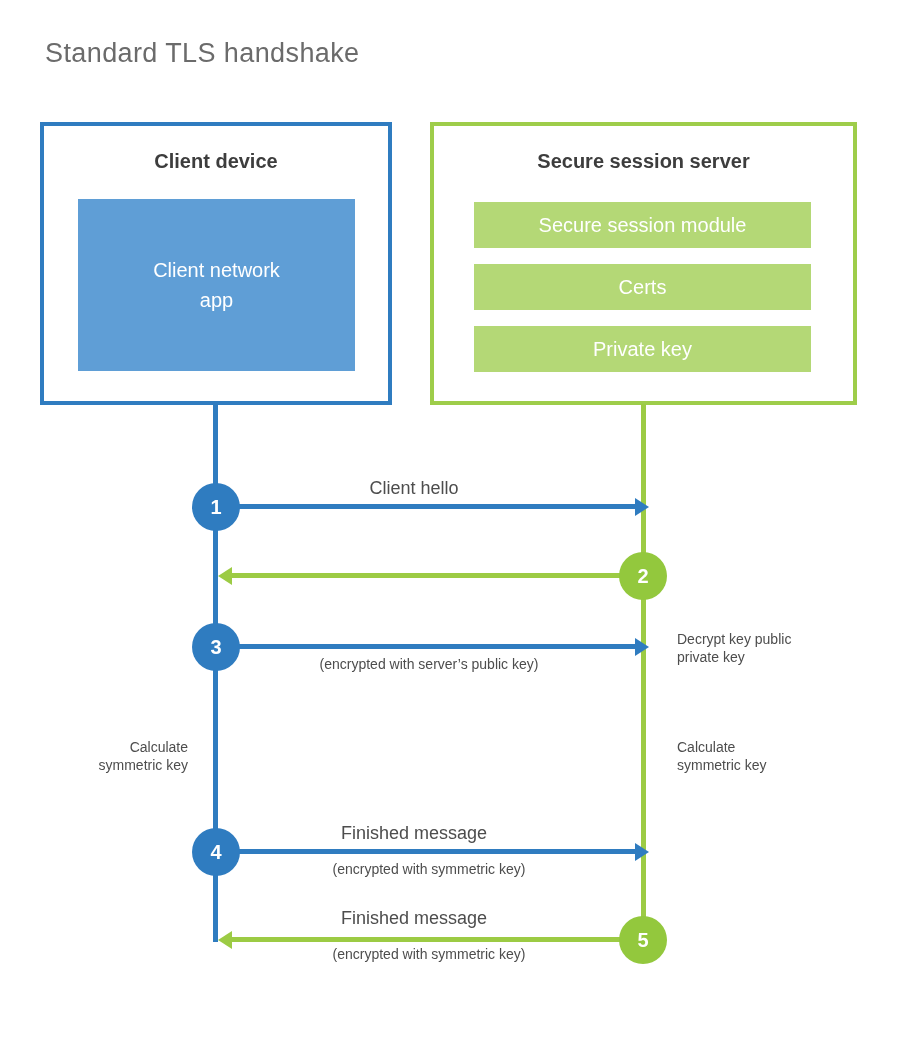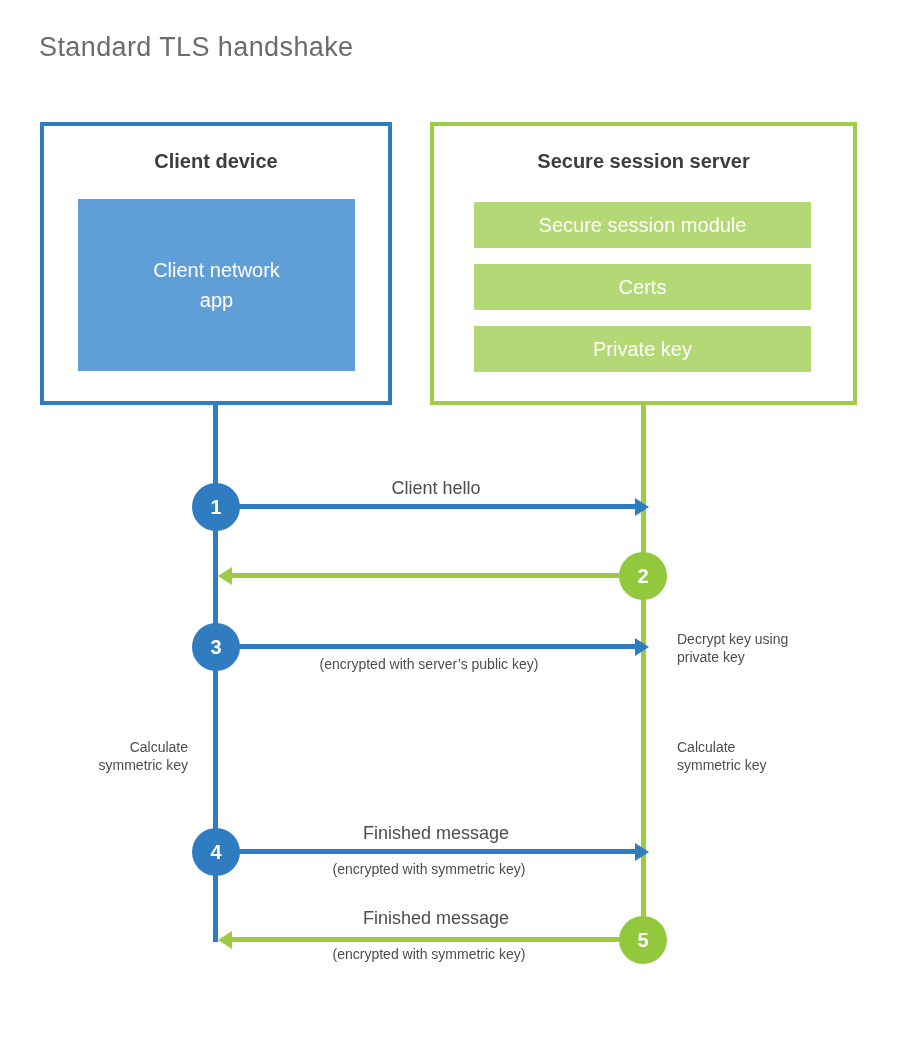--- a/index.html
+++ b/index.html
@@ -1,21 +1,21 @@
 <!DOCTYPE html>
 <html><head>
 <meta charset="utf-8">
 <style>
   html, body { margin:0; padding:0; background:#ffffff; }
   .canvas {
     position:relative; width:900px; height:1058px; background:#ffffff;
     font-family:"Liberation Sans", sans-serif; overflow:hidden;
   }
   .page-title {
-    position:absolute; left:37px; top:30px; margin:2px;
+    position:absolute; left:37px; top:30px; margin:8px;
     font-size:27px; font-weight:300; color:#6b6b6b; letter-spacing:0.4px;
   }
 
   
   .box { position:absolute; box-sizing:border-box; background:#fff; }
   .client-box { left:40px; top:122px; width:352px; height:283px; border:4px solid #2f7cc0; }
   .server-box { left:430px; top:122px; width:427px; height:283px; border:4px solid #9ecd4a; }
   .box-title {
     position:absolute; top:24px; left:0; width:100%; text-align:center;
     font-size:20px; font-weight:700; color:#3d3d3d;
@@ -65,21 +65,21 @@
   .h2 { left:218px; top:567px; }
   .a3 { left:216px; top:644px; width:419px; }
   .h3 { left:635px; top:638px; }
   .a4 { left:216px; top:849px; width:419px; }
   .h4 { left:635px; top:843px; }
   .a5 { left:232px; top:937px; width:411px; }
   .h5 { left:218px; top:931px; }
 
   
   .msg {
-    position:absolute; left:222px; width:428px; text-align:center;
+    position:absolute; left:200px; width:428px; text-align:center;
     font-size:18px; color:#4d4d4d;
   }
   .sub {
     position:absolute; left:215px; width:428px; text-align:center;
     font-size:14px; color:#4d4d4d;
   }
   .l1 { top:478px; } .l2 { top:547px; }
   .l3 { top:618px; } .s3 { top:656px; }
   .l4 { top:823px; } .s4 { top:861px; }
   .l5 { top:908px; } .s5 { top:946px; }
@@ -135,20 +135,20 @@
   <div class="msg l4">Finished message</div>
   <div class="sub s4">(encrypted with symmetric key)</div>
   <div class="circle blue c4">4</div>
 
   <div class="abar green a5"></div>
   <div class="ahead left h5"></div>
   <div class="msg l5">Finished message</div>
   <div class="sub s5">(encrypted with symmetric key)</div>
   <div class="circle green c5">5</div>
 
-  <div class="note note-decrypt">Decrypt key using
+  <div class="note note-decrypt">Decrypt key public
 private key</div>
   <div class="note note-calc-left">Calculate
 symmetric key</div>
   <div class="note note-calc-right">Calculate
 symmetric key</div>
 
 </div>
 
 </body></html>

